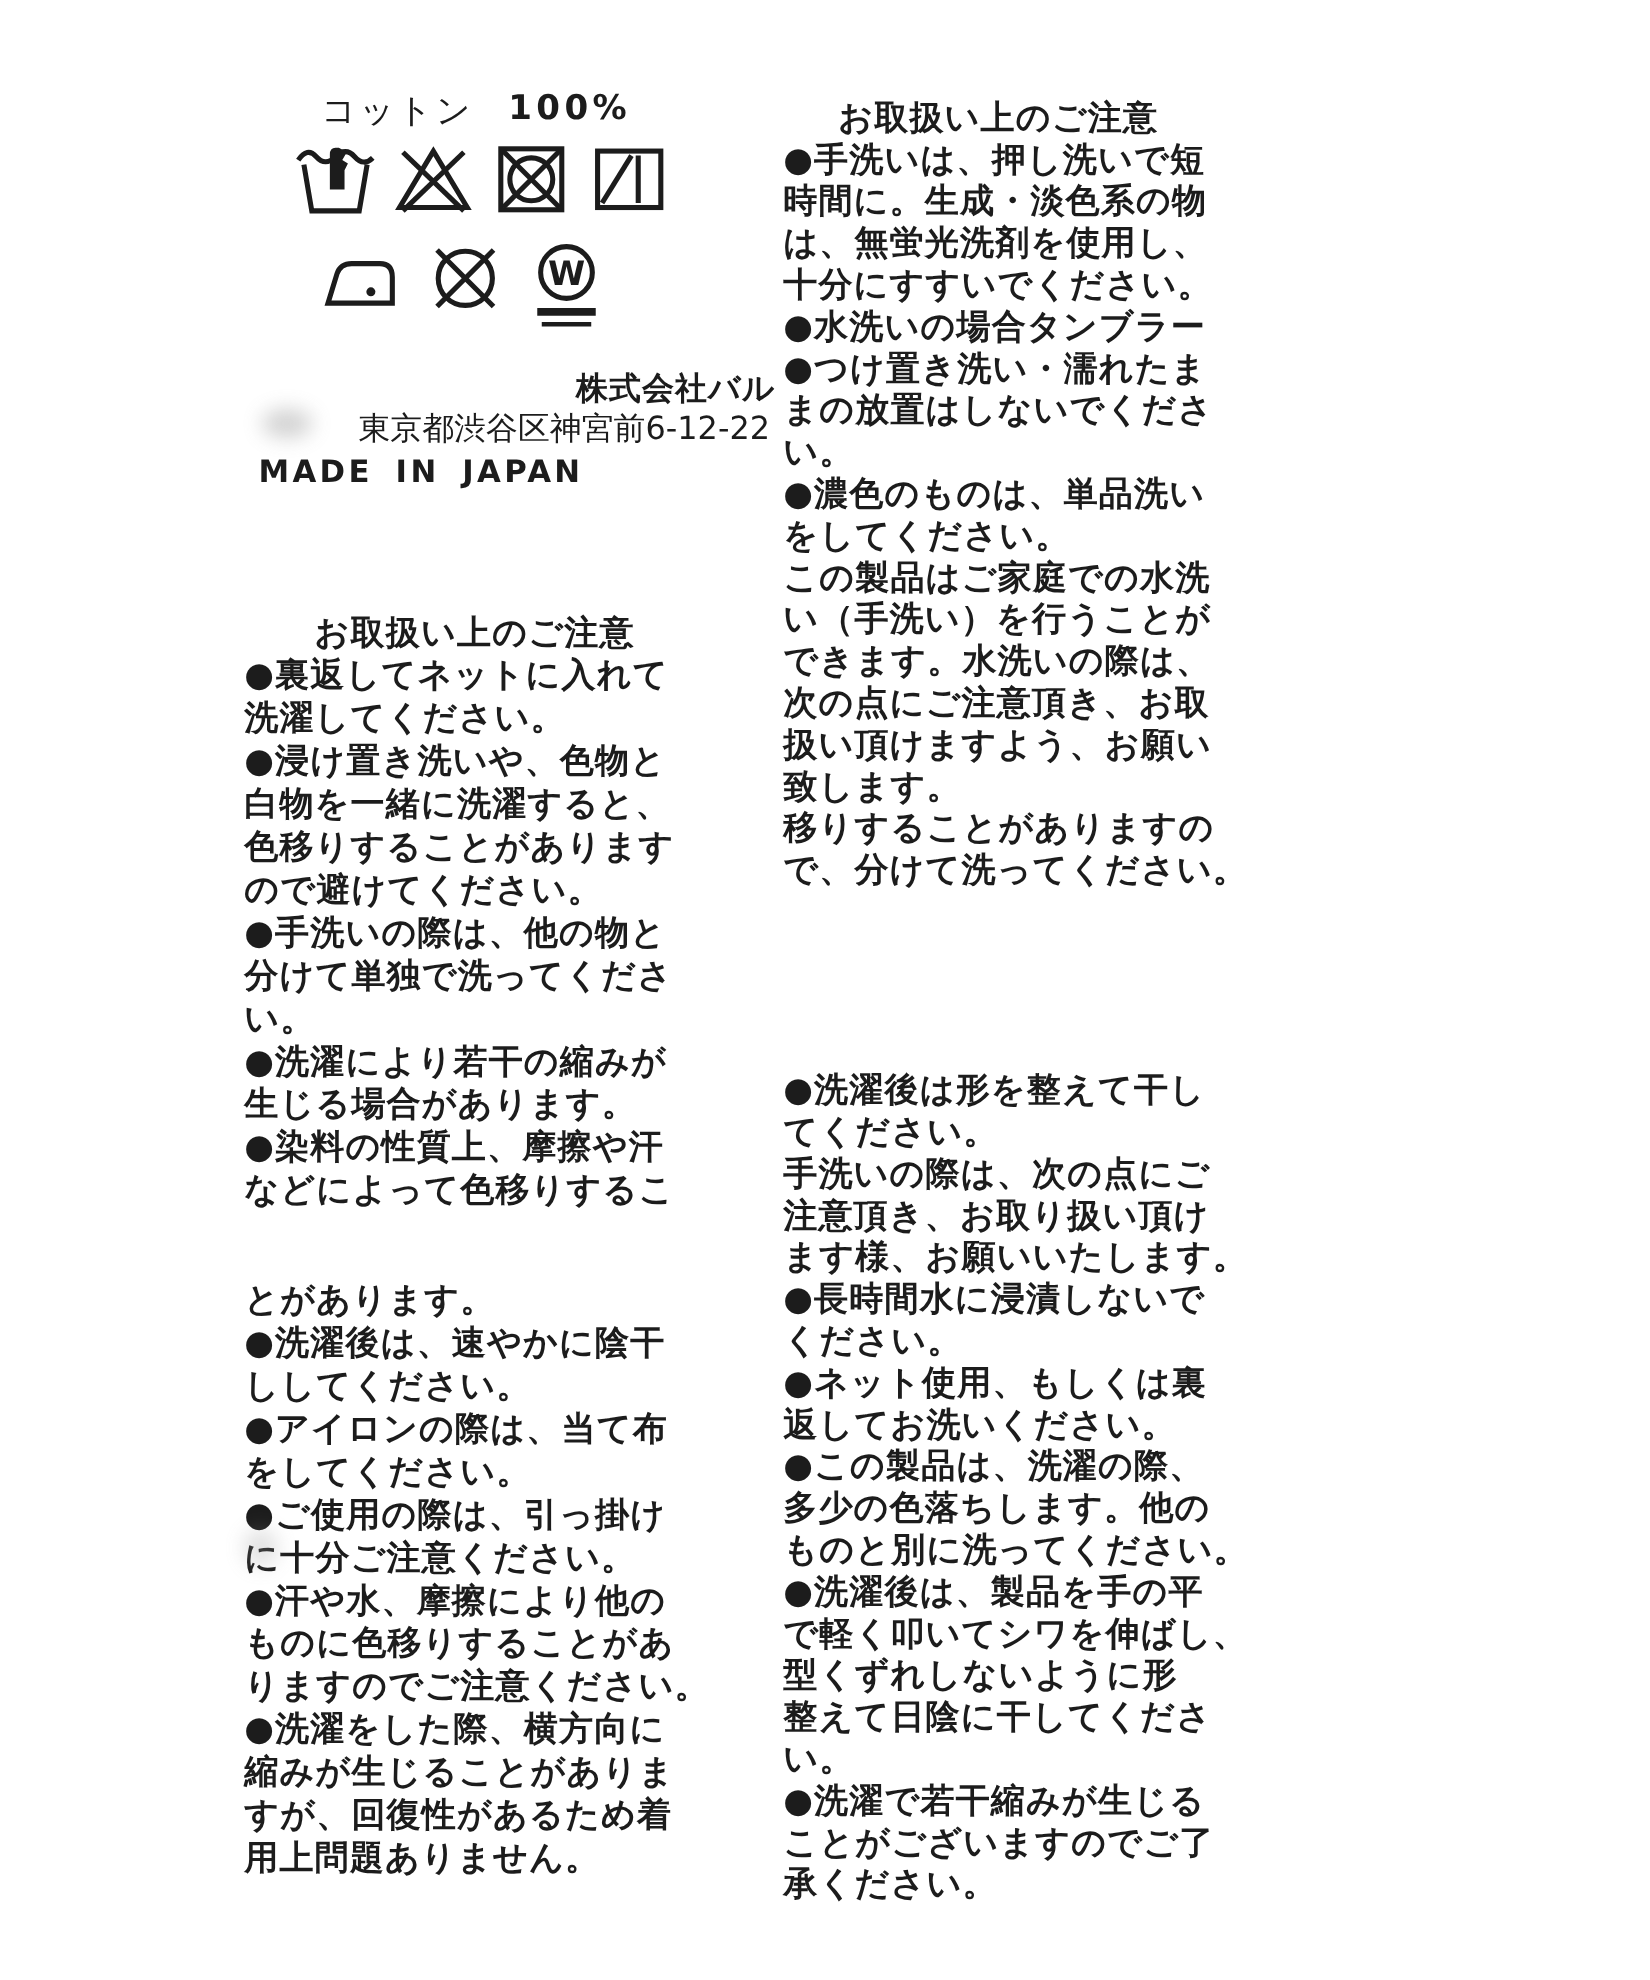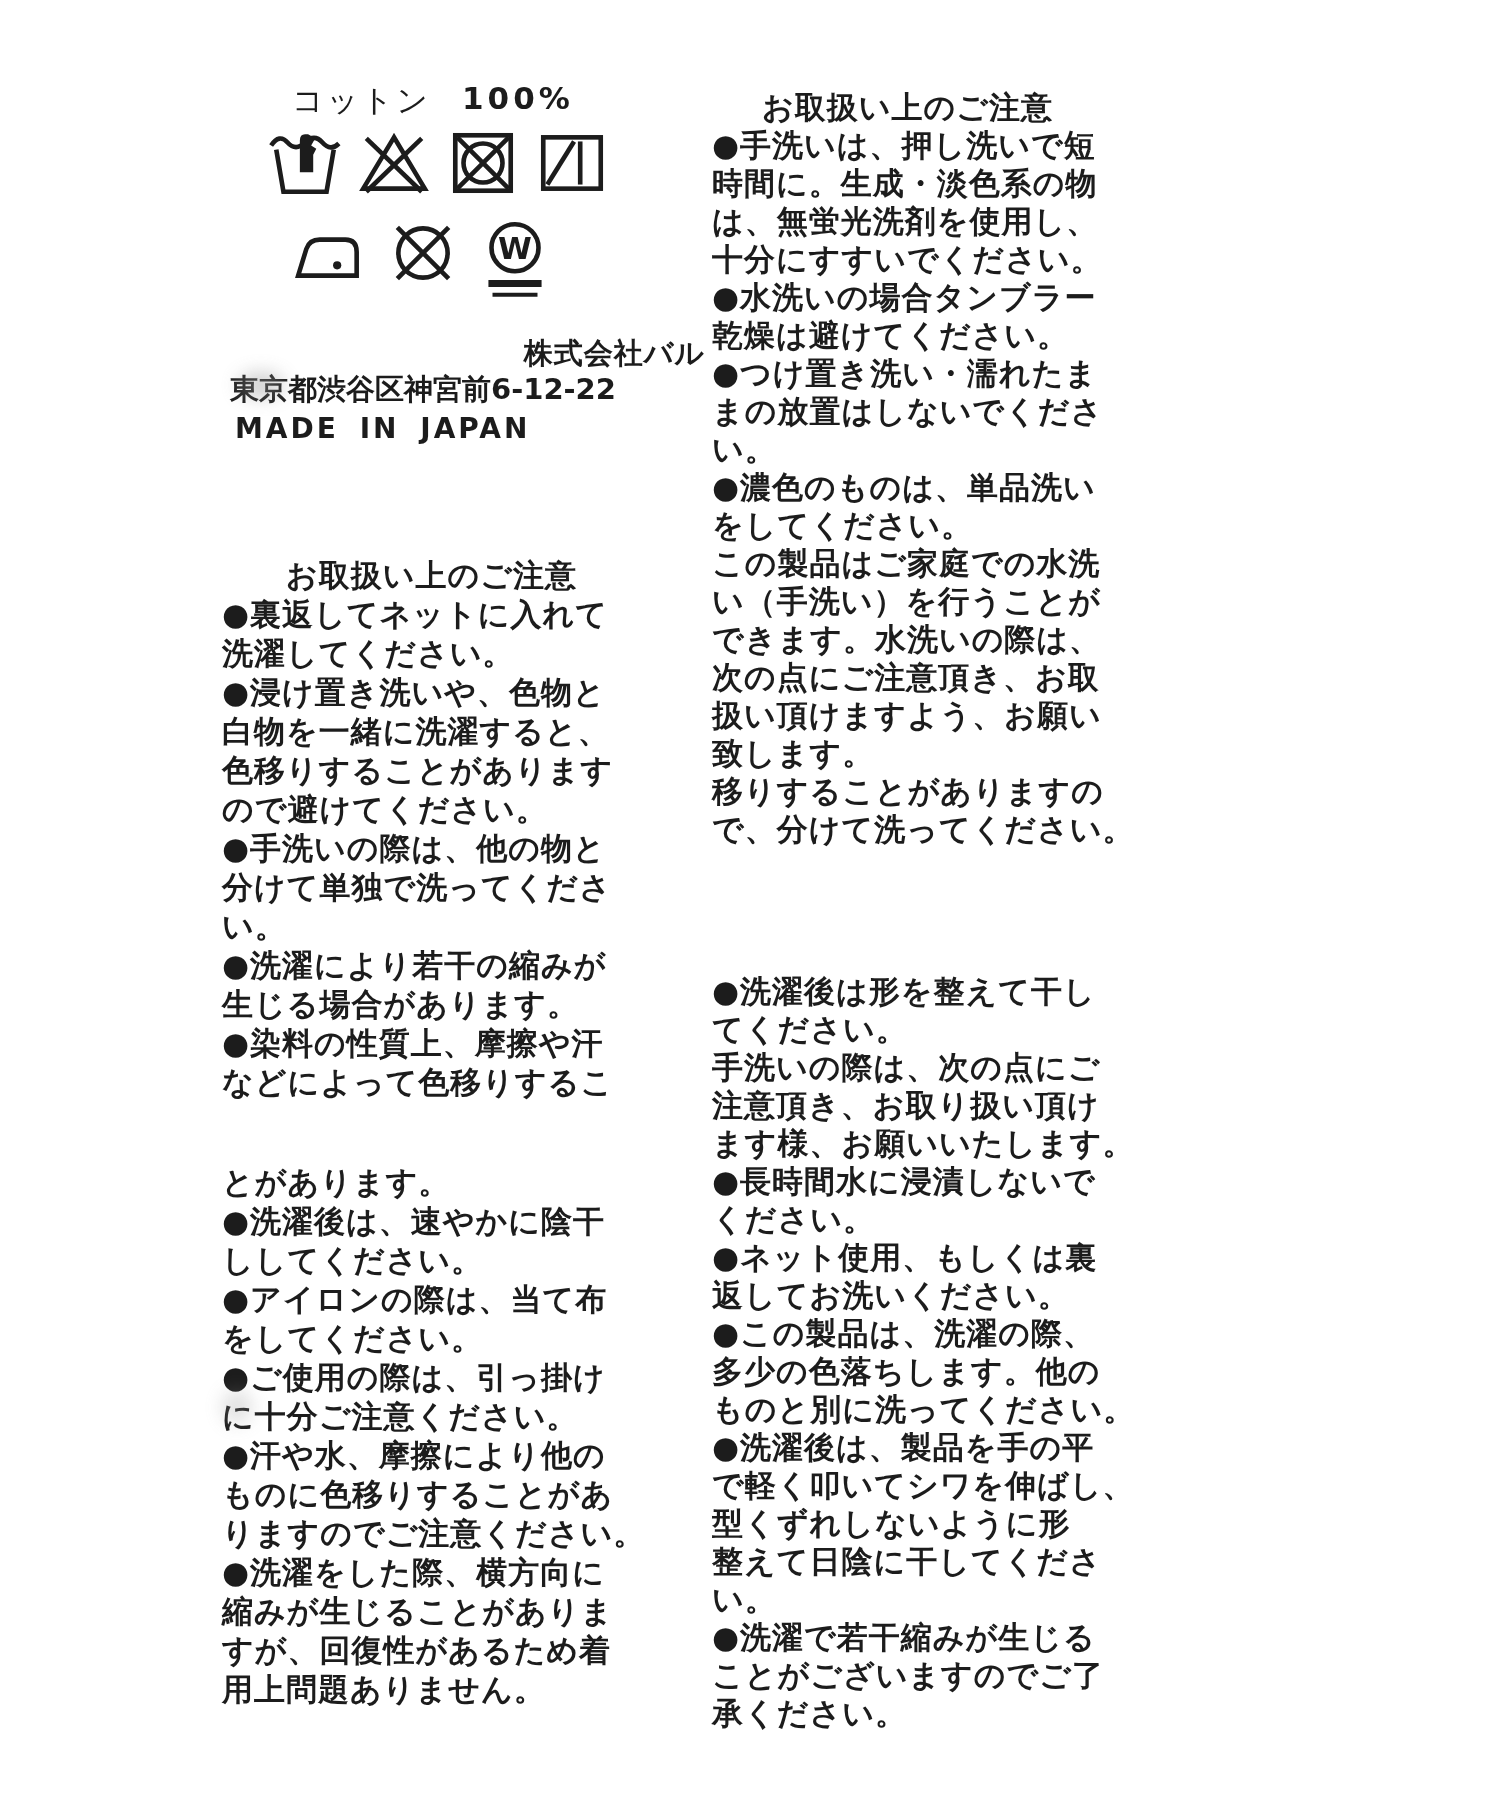--- a/index.html
+++ b/index.html
@@ -12,21 +12,21 @@
   
   .material{left:292px;top:80px;font-size:31px;font-weight:400;letter-spacing:3px;}
   .percent{left:462px;top:80px;font-size:31px;font-weight:700;letter-spacing:4px;}
   
   .symrow{display:flex;align-items:flex-start;}
   .symrow.r1{left:266px;top:124px;gap:11px;}
   .symrow.r2{left:292px;top:214px;gap:14px;}
   .sym{display:inline-block;line-height:0;}
   
   .company{left:235px;top:334px;width:470px;text-align:right;font-size:29px;font-weight:700;letter-spacing:1px;}
-  .address{left:230px;top:370px;width:470px;text-align:left;font-size:29px;font-weight:700;}
+  .address{left:230px;top:370px;width:470px;text-align:right;font-size:29px;font-weight:400;}
   .origin{left:235px;top:412px;width:470px;text-align:left;font-size:28px;font-weight:700;letter-spacing:3px;word-spacing:8px;}
   
   .block{font-weight:700;font-size:31px;letter-spacing:1px;white-space:nowrap;}
   .colL{line-height:39px;}
   .colR{line-height:38px;}
   .b1{left:222px;top:556px;}
   .b2{left:222px;top:1163px;}
   .rb1{left:712px;top:88px;}
   .rb2{left:712px;top:948px;margin-top:24px;}
   .colL .heading{padding-left:64px;}
@@ -126,21 +126,20 @@
     </div>
 
   <div class="abs block colR rb1">
     <div class="heading">お取扱い上のご注意</div>
     <div>
         <div class="line">●手洗いは、押し洗いで短</div>
         <div class="line">時間に。生成・淡色系の物</div>
         <div class="line">は、無蛍光洗剤を使用し、</div>
         <div class="line">十分にすすいでください。</div>
         <div class="line">●水洗いの場合タンブラー</div>
-        <div class="line">乾燥は避けてください。</div>
         <div class="line">●つけ置き洗い・濡れたま</div>
         <div class="line">まの放置はしないでくださ</div>
         <div class="line">い。</div>
         <div class="line">●濃色のものは、単品洗い</div>
         <div class="line">をしてください。</div>
         <div class="line">この製品はご家庭での水洗</div>
         <div class="line">い（手洗い）を行うことが</div>
         <div class="line">できます。水洗いの際は、</div>
         <div class="line">次の点にご注意頂き、お取</div>
         <div class="line">扱い頂けますよう、お願い</div>

